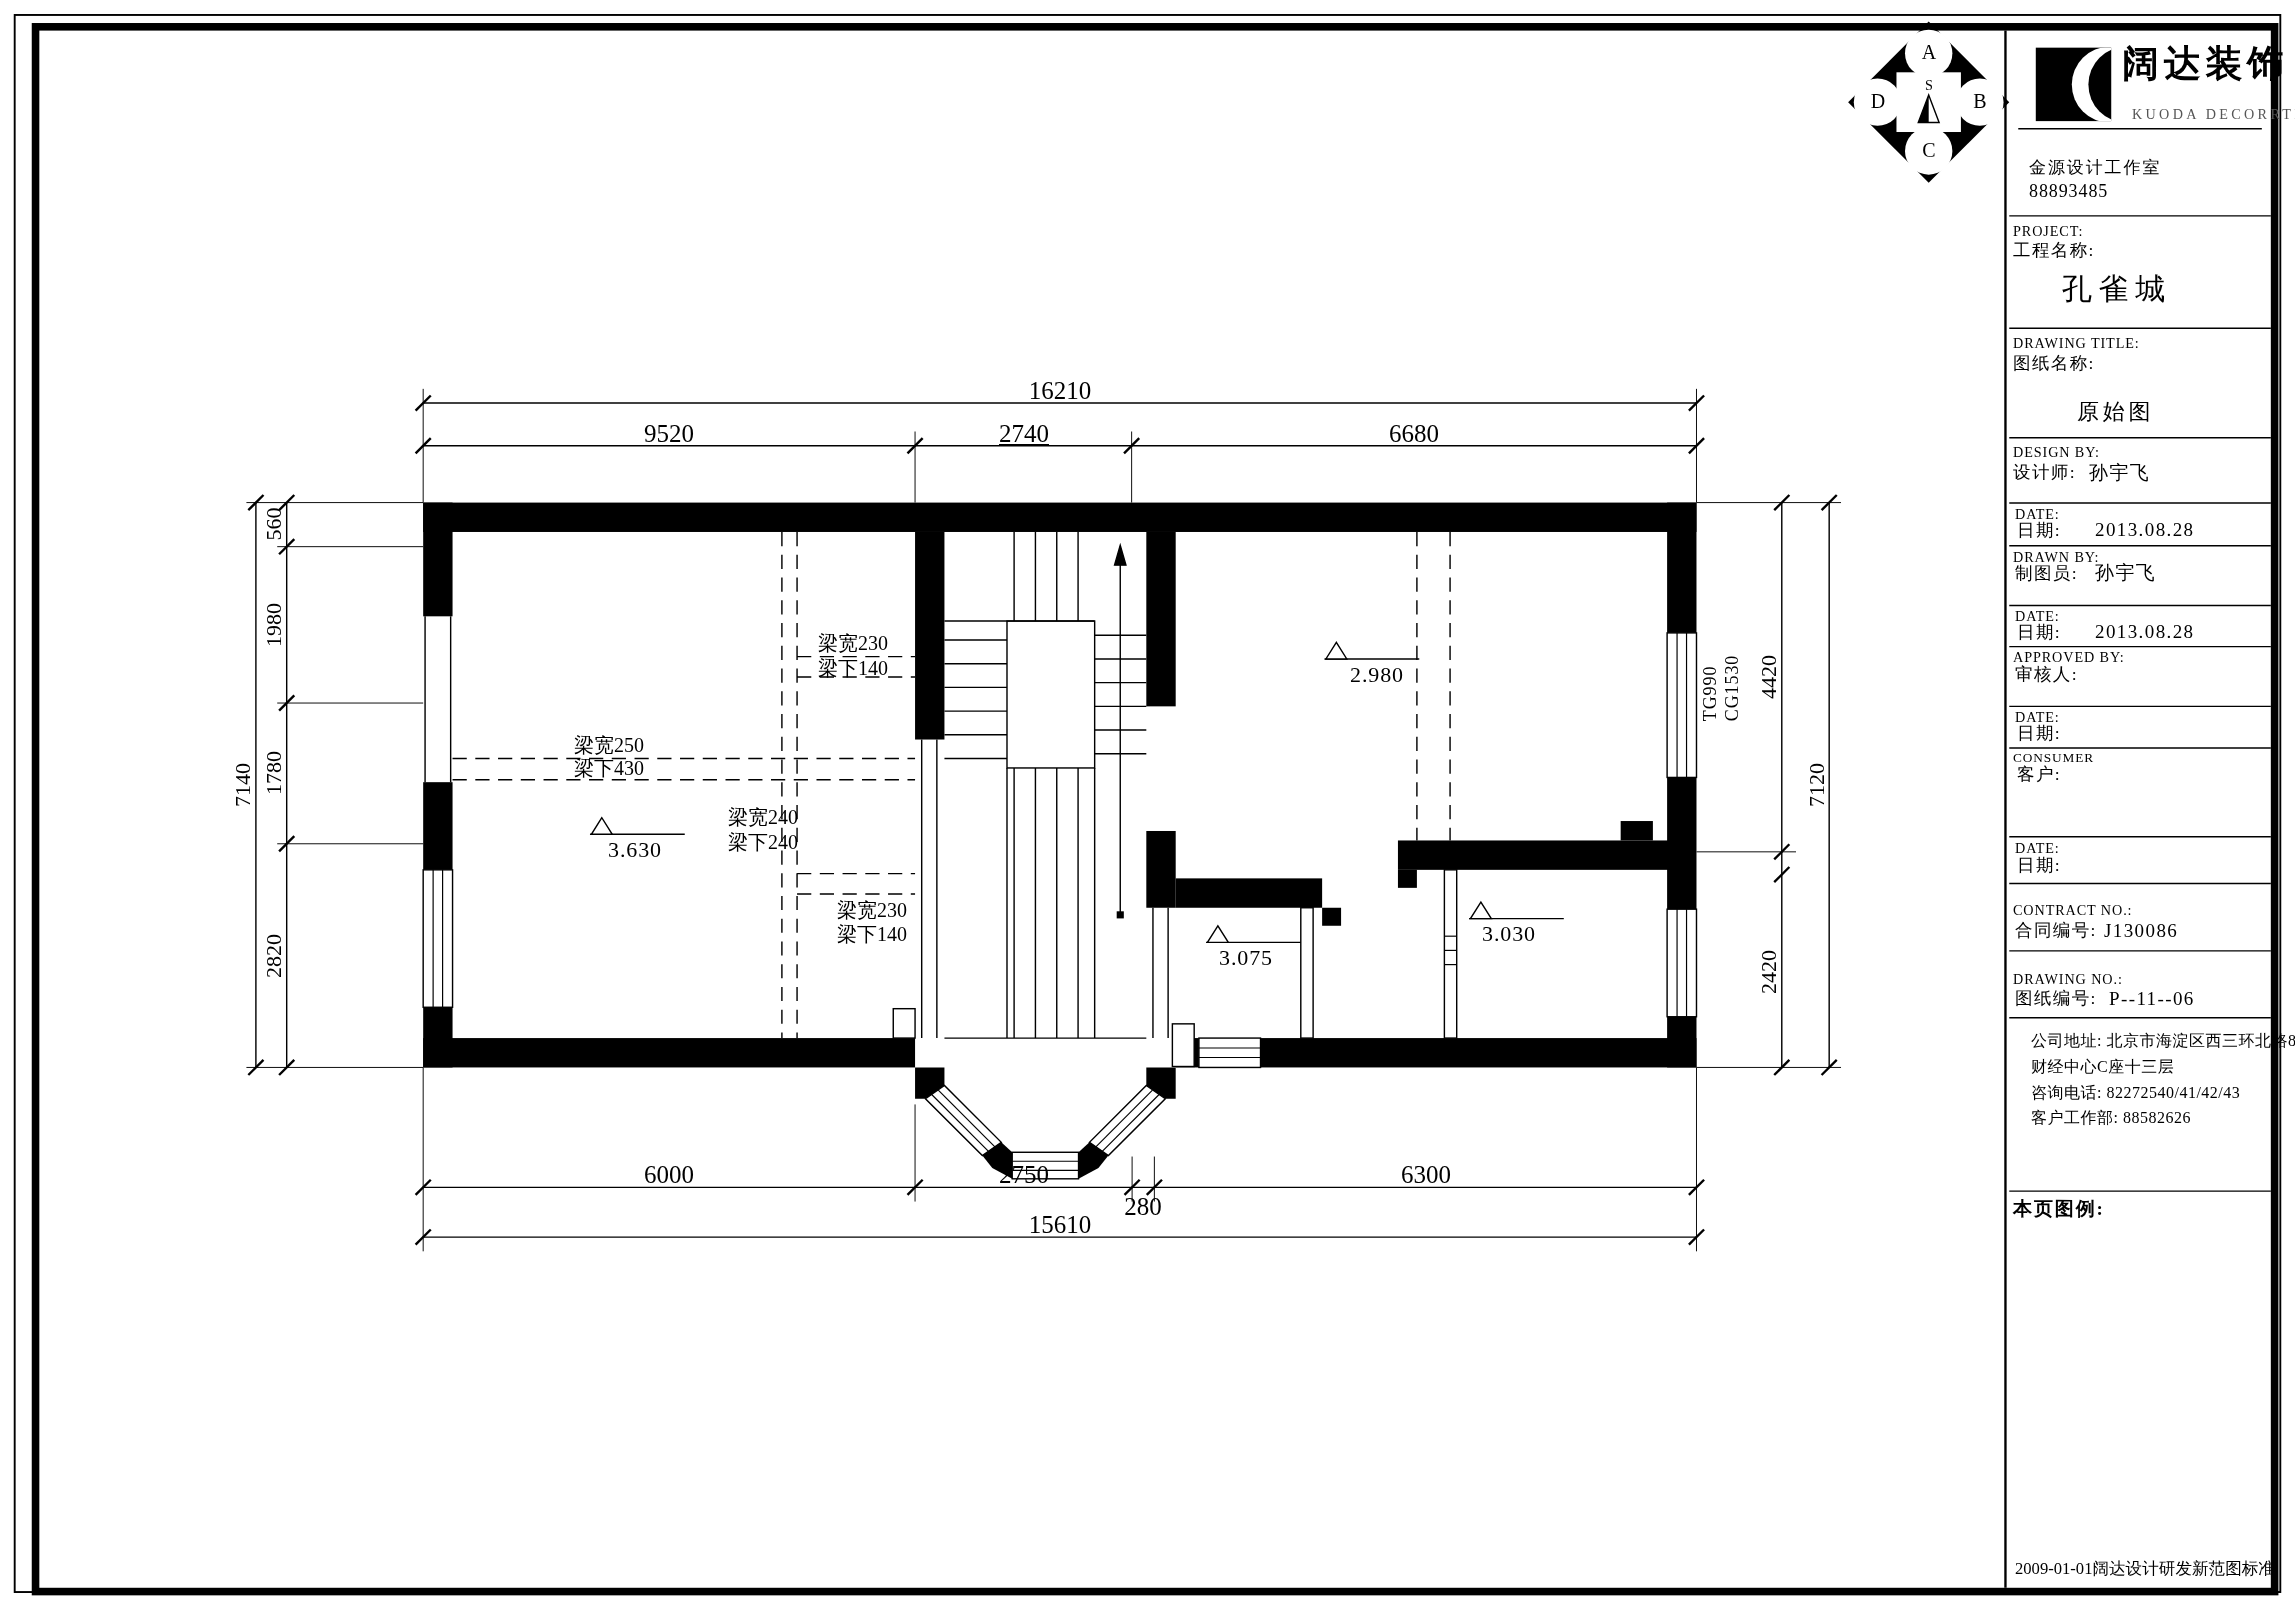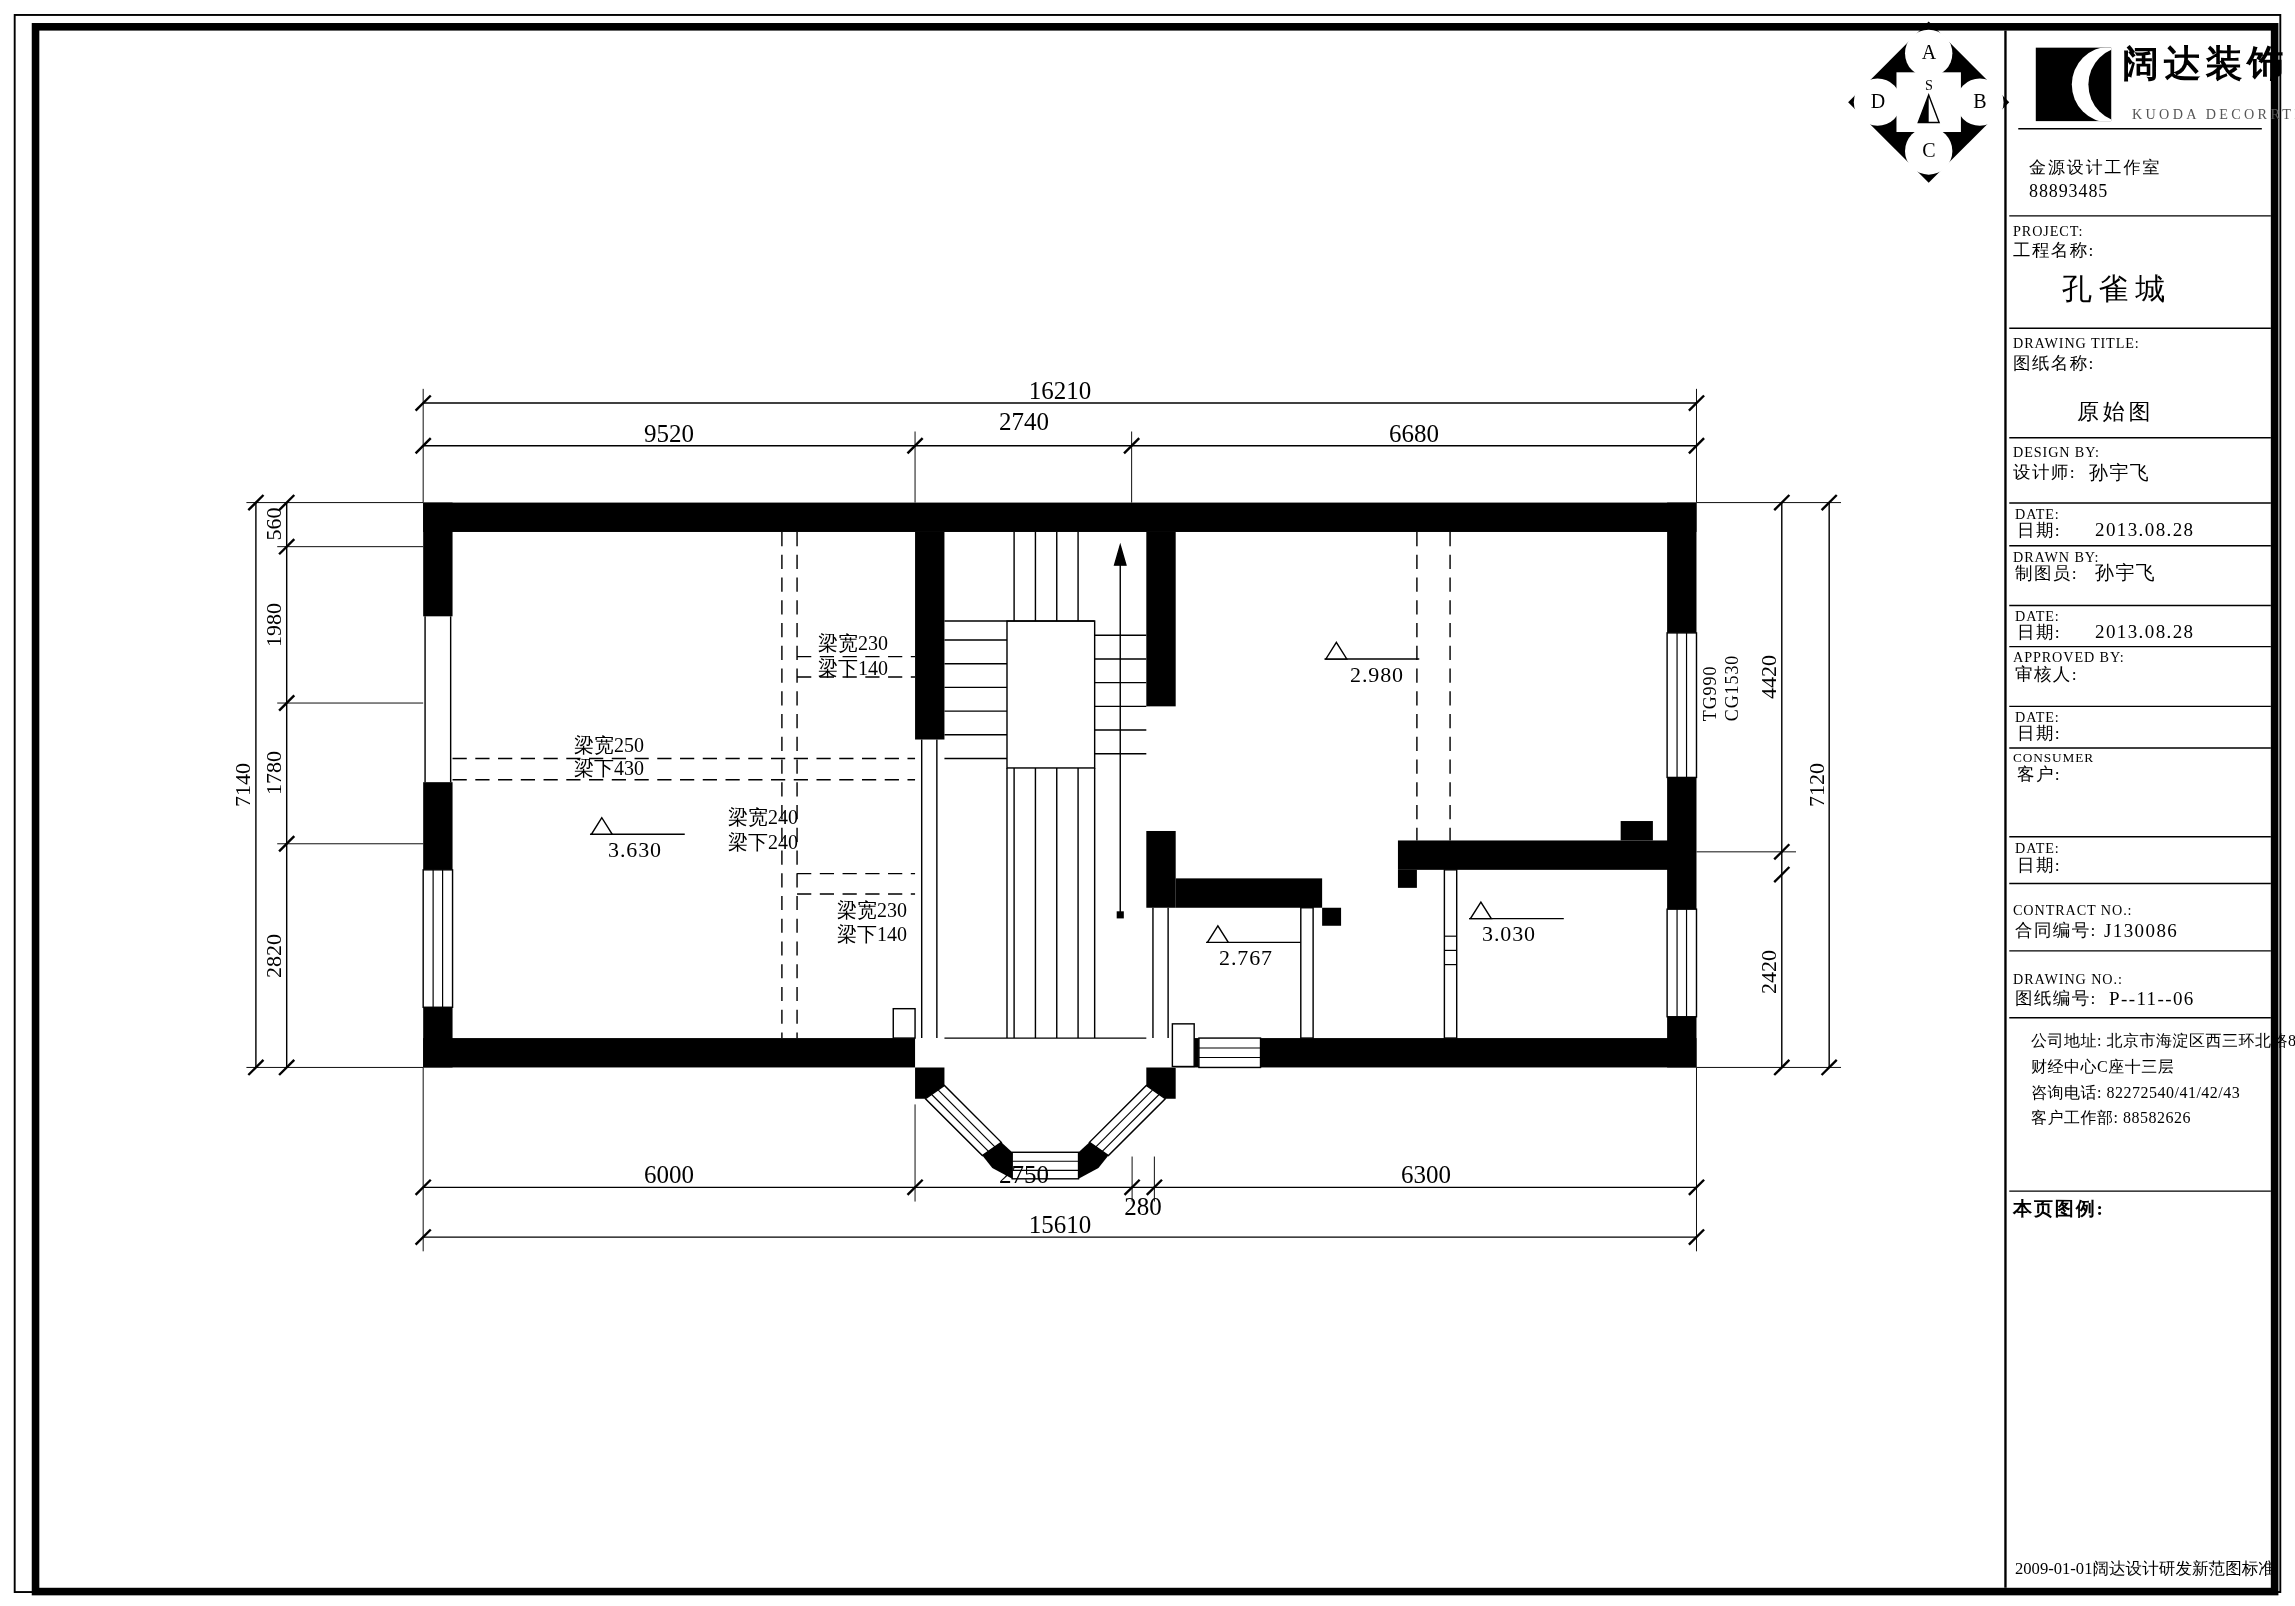--- a/index.html
+++ b/index.html
@@ -273,21 +273,21 @@
       <line x1="3744" y1="1861" x2="3776" y2="1829"></line>
           <line x1="3744" y1="2268" x2="3776" y2="2236"></line>
       <line x1="3844" y1="1076" x2="3876" y2="1044"></line>
           <line x1="3844" y1="2268" x2="3876" y2="2236"></line>
     </g>
   </g>
 </svg>
 
 <div class="t dim ser" style="left:1060px;top:377px;">16210</div>
 <div class="t dim ser" style="left:669px;top:420px;">9520</div>
-<div class="t dim ser" style="left:1024px;top:408px;">2740</div>
+<div class="t dim ser" style="left:1024px;top:420px;text-decoration:underline;">2740</div>
 <div class="t dim ser" style="left:1414px;top:420px;">6680</div>
 <div class="t dim ser" style="left:669px;top:1161px;">6000</div>
 <div class="t dim ser" style="left:1024px;top:1161px;">2750</div>
 <div class="t dim ser" style="left:1143px;top:1161px;margin-top:32px;">280</div>
 <div class="t dim ser" style="left:1426px;top:1161px;">6300</div>
 <div class="t dim ser" style="left:1060px;top:1211px;text-align:right;">15610</div>
 <div class="t dimv ser" style="left:274px;top:524px;">560</div>
 <div class="t dimv ser" style="left:274px;top:625px;">1980</div>
 <div class="t dimv ser" style="left:274px;top:773px;">1780</div>
 <div class="t dimv ser" style="left:274px;top:956px;">2820</div>
@@ -303,21 +303,21 @@
 <div class="t beam cn" style="left:818px;top:658px;">梁下140</div>
 <div class="t beam cn" style="left:574px;top:735px;">梁宽250</div>
 <div class="t beam cn" style="left:574px;top:758px;">梁下430</div>
 <div class="t beam cn" style="left:728px;top:807px;">梁宽240</div>
 <div class="t beam cn" style="left:728px;top:832px;">梁下240</div>
 <div class="t beam cn" style="left:837px;top:900px;">梁宽230</div>
 <div class="t beam cn" style="left:837px;top:924px;">梁下140</div>
 
 <div class="t lvl ser" style="left:608px;top:838px;">3.630</div>
 <div class="t lvl ser" style="left:1350px;top:663px;">2.980</div>
-<div class="t lvl ser" style="left:1219px;top:946px;">2.767</div>
+<div class="t lvl ser" style="left:1219px;top:946px;">3.075</div>
 <div class="t lvl ser" style="left:1482px;top:922px;">3.030</div>
 
 <div class="t cmp ser" style="left:1929px;top:53px;">A</div>
 <div class="t cmp ser" style="left:1980px;top:102px;">B</div>
 <div class="t cmp ser" style="left:1929px;top:151px;">C</div>
 <div class="t cmp ser" style="left:1878px;top:102px;">D</div>
 <div class="t cmp ser" style="left:1929px;top:86px;font-size:14.2px;">S</div>
 
 <div class="t logo-cn cn" style="left:2122px;top:44px;">阔达装饰</div>
 <div class="t logo-en ser" style="left:2132px;top:107px;">KUODA DECORRTION</div>

